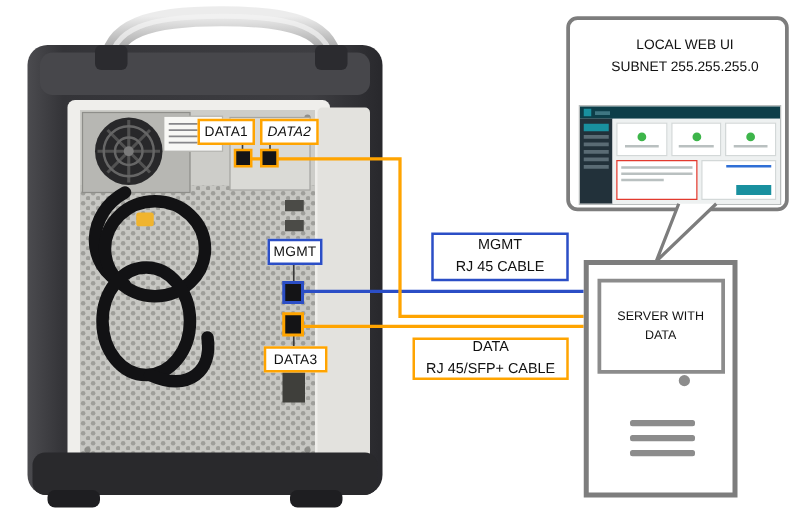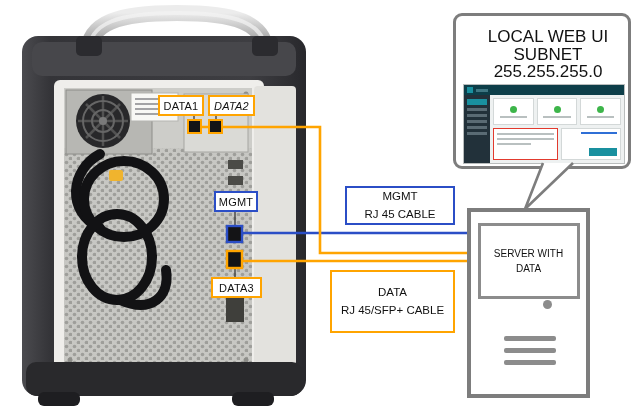--- a/index.html
+++ b/index.html
@@ -27,21 +27,21 @@
     font-size:11.5px; line-height:1.5; color:#111; text-align:center;
   }
   .cable-box.blue   { border:2.5px solid var(--blue); }
   .cable-box.orange { border:2.5px solid var(--orange); }
 
   
   .callout {
     position:absolute; left:453px; top:13px; width:178px; height:156px;
     background:#fff; border:3px solid var(--gray); border-radius:9px; z-index:2;
   }
-  .callout-text { padding-top:12px; text-align:center; font-size:17px; line-height:17.5px; color:#111;padding-left:12px; }
+  .callout-text { padding-top:12px; text-align:center; font-size:11px; line-height:17.5px; color:#111;padding-left:12px; }
   .tail { position:absolute; left:498px; top:153px; z-index:2; }
 
   
   .thumb {
     position:absolute; left:7px; top:68px; width:162px; height:80px;
     border:1px solid #b9bdbd; background:#fff; display:flex; flex-direction:column; overflow:hidden;
   }
   .thumb i { display:block; }
   .t-top { flex:0 0 10px; background:#0d3e49; display:flex; align-items:center; gap:3px; padding:0 3px; }
   .t-logo { width:6px; height:6px; background:#19909f; }
@@ -171,21 +171,21 @@
 
   <div class="tag" style="left:158px;top:95px;width:46px;">DATA1</div>
   <div class="tag" style="left:208px;top:95px;width:47px;font-style:italic;">DATA2</div>
   <div class="tag blue" style="left:214px;top:191px;width:44px;">MGMT</div>
   <div class="tag" style="left:211px;top:277px;width:51px;">DATA3</div>
 
   <div class="cable-box blue" style="left:345px;top:186px;width:110px;height:39px;">
     <div>MGMT</div>
     <div>RJ 45 CABLE</div>
   </div>
-  <div class="cable-box orange" style="left:330px;top:270px;width:125px;height:63px;">
+  <div class="cable-box orange" style="left:330px;top:270px;width:125px;height:34px;">
     <div>DATA</div>
     <div>RJ 45/SFP+ CABLE</div>
   </div>
 
   <div class="callout">
     <div class="callout-text">
       <div>LOCAL WEB UI</div>
       <div>SUBNET 255.255.255.0</div>
     </div>
     <div class="thumb">

